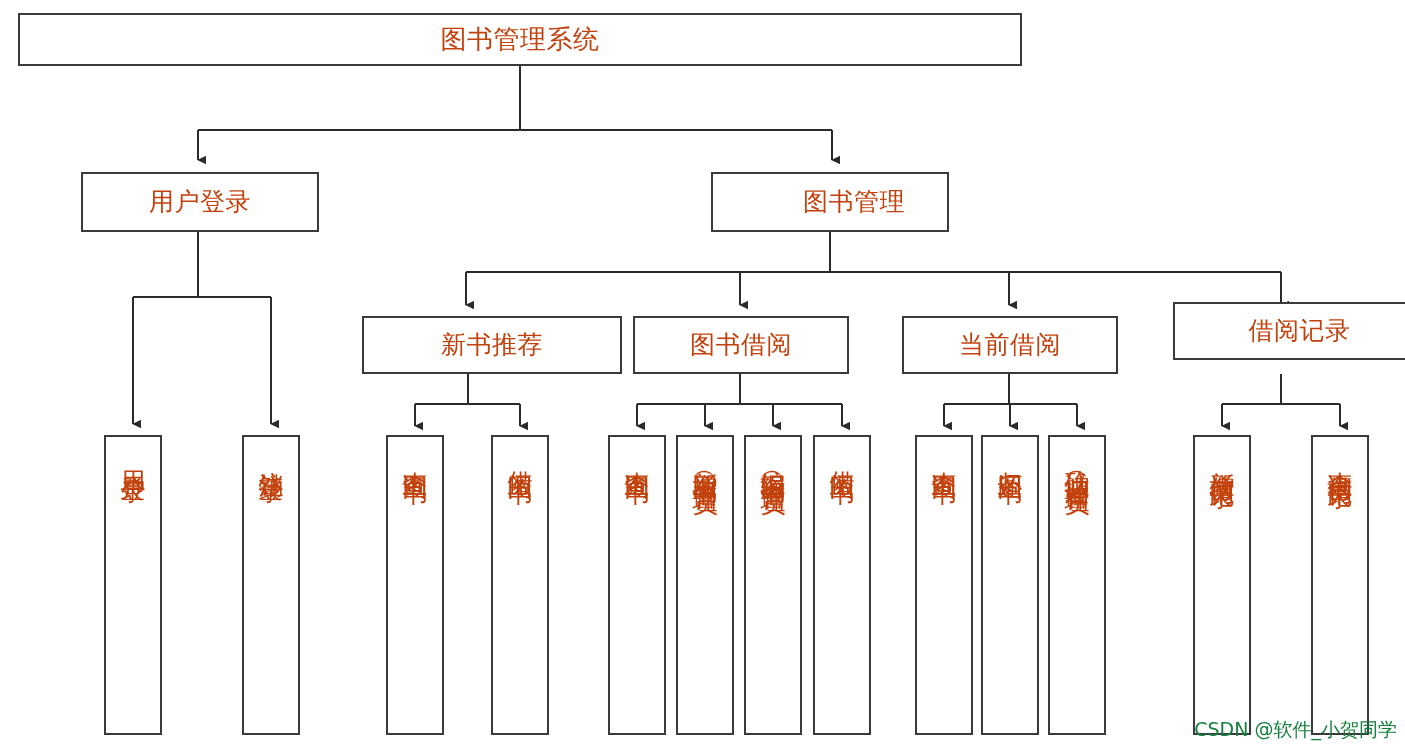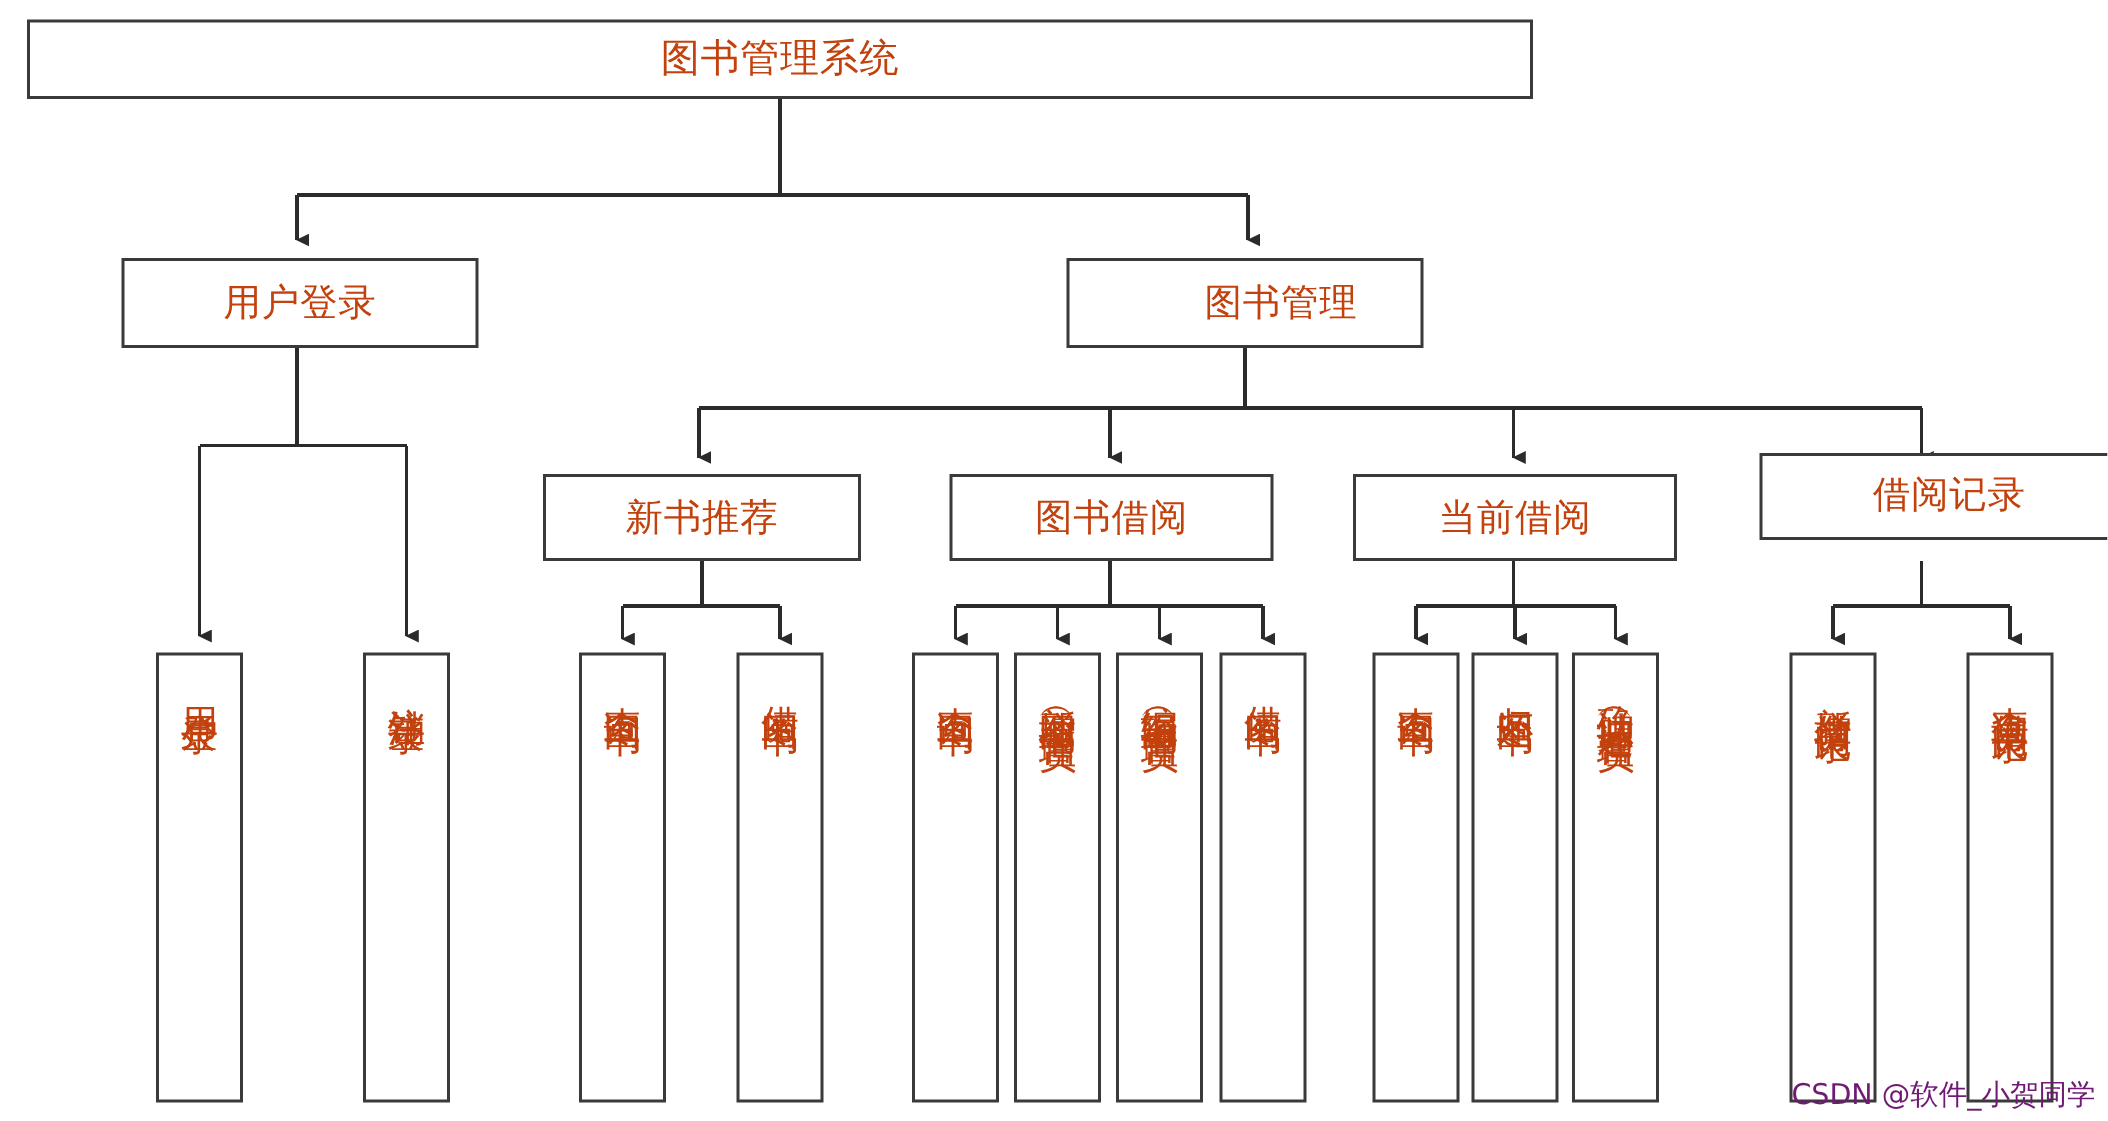--- a/index.html
+++ b/index.html
@@ -63,21 +63,21 @@
     text-orientation: upright;
     font-size: 25px;
     letter-spacing: 3px;
     line-height: 1;
   }
   #watermark {
     position: absolute;
     right: 8px;
     bottom: 4px;
     font-size: 19px;
-    color: #701a75;
+    color: #15803d;
     white-space: nowrap;
     user-select: none;
   }
 </style>
 </head>
 <body>
 
 <div id="diagram-root">
 
   <svg id="edge-layer" viewBox="0 0 1405 747">
@@ -135,21 +135,21 @@
     <span class="node-label">图书管理系统</span>
   </div>
 
   <div class="node horiz" style="left:81px; top:172px; width:238px; height:60px;">
     <span class="node-label">用户登录</span>
   </div>
   <div class="node horiz" style="left:711px; top:172px; width:238px; height:60px;padding-left:48px;">
     <span class="node-label">图书管理</span>
   </div>
 
-  <div class="node horiz" style="left:362px; top:316px; width:212px; height:58px;">
+  <div class="node horiz" style="left:362px; top:316px; width:260px; height:58px;">
     <span class="node-label">新书推荐</span>
   </div>
   <div class="node horiz" style="left:633px; top:316px; width:216px; height:58px;">
     <span class="node-label">图书借阅</span>
   </div>
   <div class="node horiz" style="left:902px; top:316px; width:216px; height:58px;">
     <span class="node-label">当前借阅</span>
   </div>
   <div class="node horiz" style="left:1173px; top:302px; width:253px; height:58px;font-family:Liberation Serif, serif;">
     <span class="node-label">借阅记录</span>

